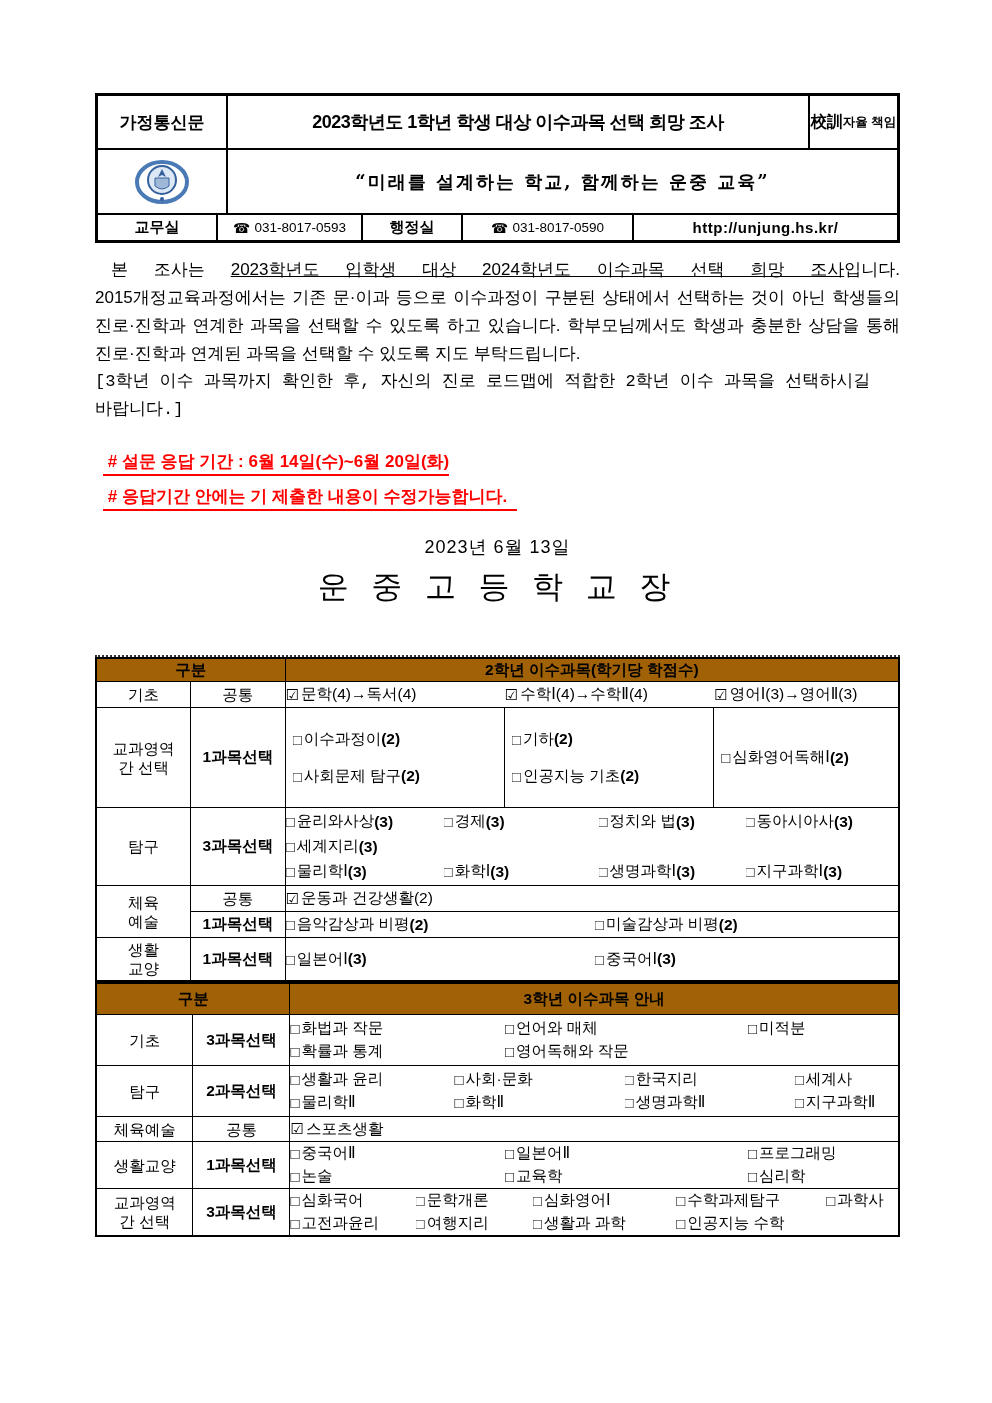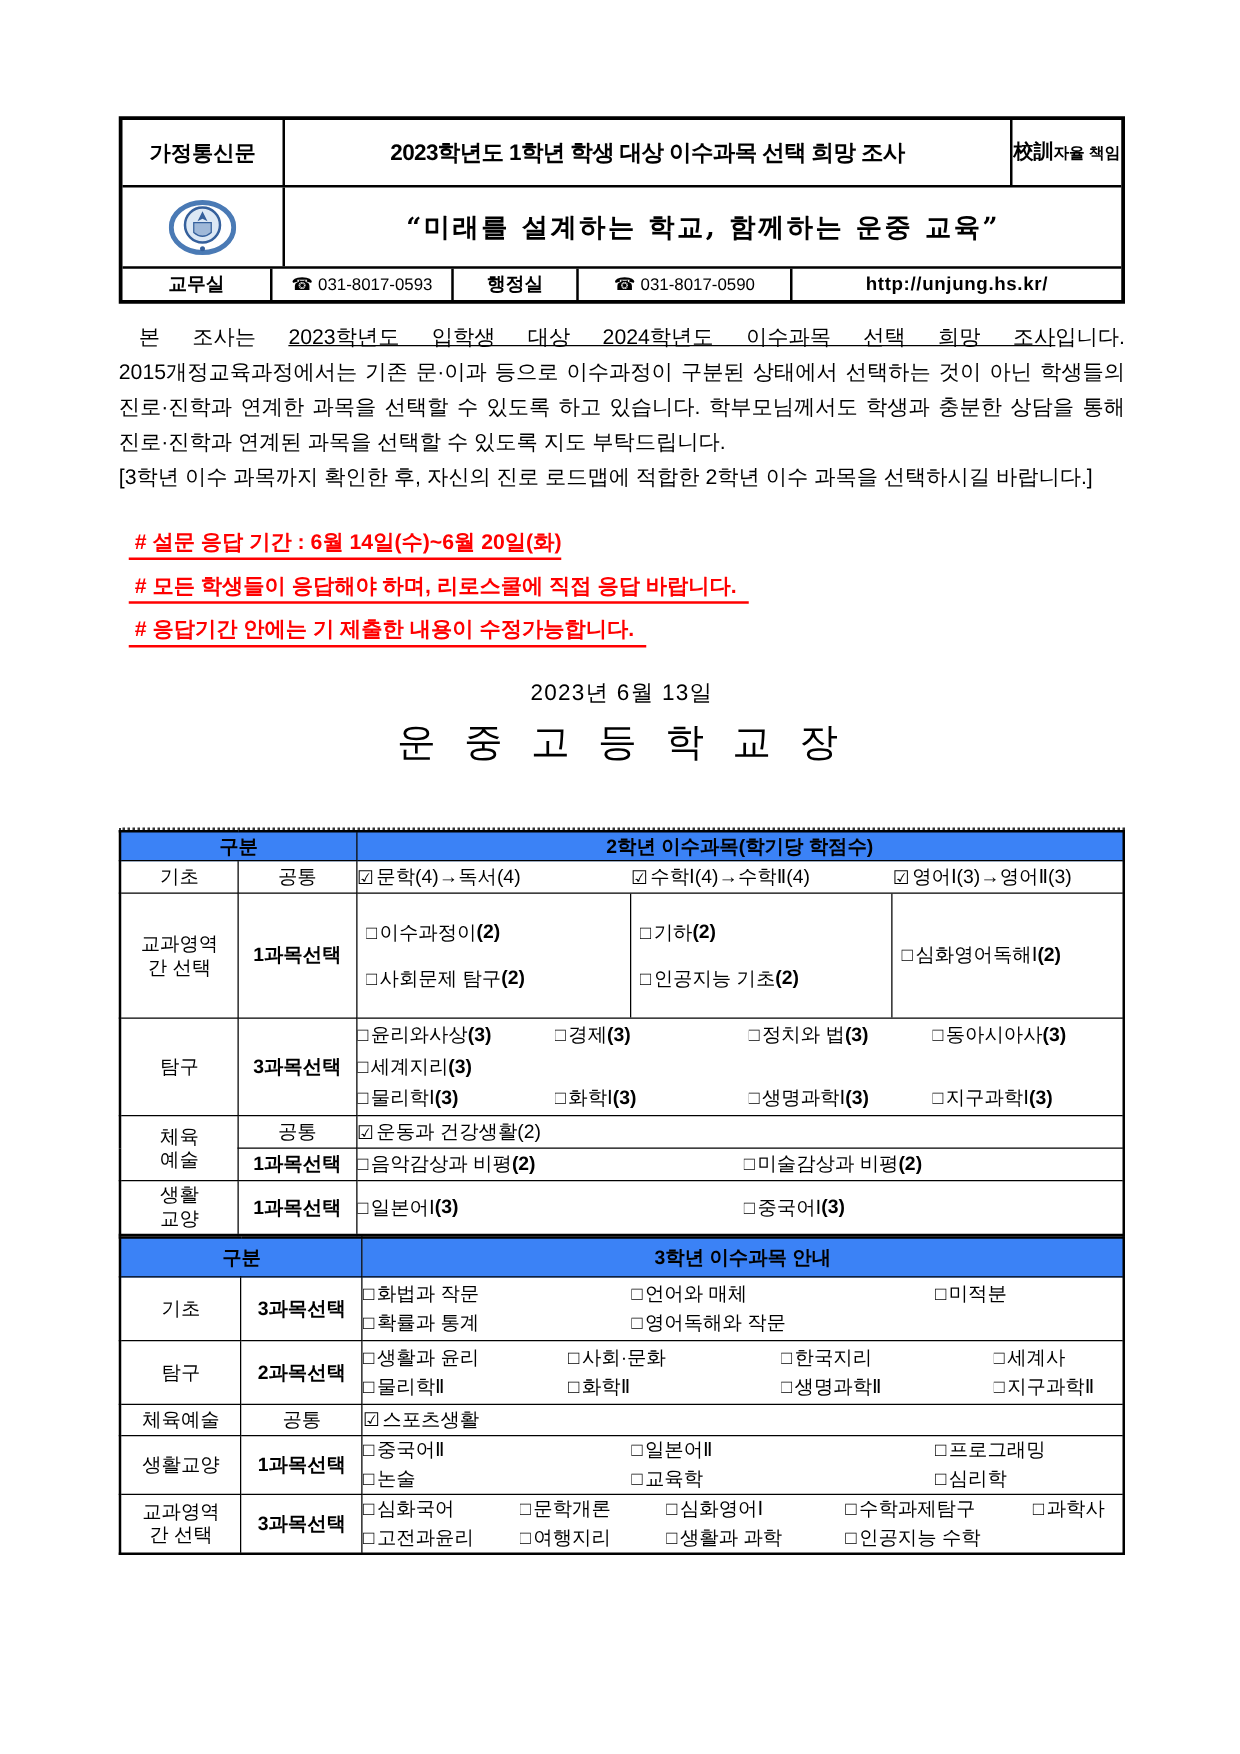--- a/index.html
+++ b/index.html
@@ -13,47 +13,47 @@
   .hcell{display:flex;align-items:center;justify-content:center;text-align:center;}
   .hcell + .hcell{border-left:2px solid #000;}
   .r1{grid-template-columns:128px 1fr 89px;height:52px;}
   .r2{grid-template-columns:128px 1fr;height:63px;}
   .r3{grid-template-columns:118px 145px 100px 171px 1fr;height:25px;}
   .doc-type{font-size:17px;font-weight:bold;font-family:Liberation Serif, serif;}
   .main-title{font-size:18px;font-weight:bold;letter-spacing:-0.5px;}
   .motto{flex-direction:row;line-height:1.15;}
   .motto-top{font-size:16px;font-weight:bold;}
   .motto-bot{font-size:12.5px;font-weight:bold;}
-  .slogan{font-family:"DejaVu Serif","Liberation Serif",serif;font-size:21px;font-weight:bold;letter-spacing:2px;}
+  .slogan{font-family:"DejaVu Serif","Liberation Serif",serif;font-size:18px;font-weight:bold;letter-spacing:2px;}
   .office{font-size:15px;font-weight:bold;}
   .phone{font-size:13.5px;}
   .phone .pic{font-size:14px;margin-right:4px;}
   .url{font-size:15px;font-weight:bold;letter-spacing:0.5px;}
   .logo-cell svg{display:block;}
 
   
   .intro{margin-top:13px;font-size:17px;line-height:28px;text-align:justify;word-break:keep-all;text-indent:16px;}
   .intro .ul{text-decoration:underline;}
-  .roadmap{font-size:17px;line-height:28px;word-break:keep-all;}
+  .roadmap{font-size:17px;line-height:28px;word-break:keep-all;font-family:Liberation Mono, monospace;}
 
   
   .notices{margin-top:26px;padding-left:8px;}
   .notice{margin-bottom:9px;}
   .notice span{color:#f00;font-weight:bold;font-size:17px;white-space:pre;border-bottom:2px solid #f00;padding-bottom:1px;display:inline-block;}
 
   
   .date{margin-top:24px;text-align:center;font-size:18px;letter-spacing:1px;}
   .principal{margin-top:7px;text-align:center;font-size:31px;letter-spacing:7px;font-weight:500;}
 
   .divider{margin-top:47px;border-top:2px dotted #333;height:0;}
 
   
   table.sched{width:100%;border-collapse:collapse;table-layout:fixed;border:2px solid #000;margin-top:0;}
   table.sched th,table.sched td{border:1px solid #000;padding:0;font-size:15.5px;}
-  .thead th{background:#3b82f6;font-size:16px;font-weight:bold;border-bottom:2px solid #000;border-top:2px solid #000;}
+  .thead th{background:#a16207;font-size:16px;font-weight:bold;border-bottom:2px solid #000;border-top:2px solid #000;}
   .t1 .thead th{height:22px;}
   .t2 .thead th{height:30px;}
   td.gu{text-align:center;vertical-align:middle;white-space:pre-line;line-height:19px;}
   td.sel{text-align:center;vertical-align:middle;font-weight:bold;border:2px solid #000;}
   td.sel-thin{text-align:center;vertical-align:middle;}
   td.content{vertical-align:middle;padding:0 0 0 7px;}
   td.nopad{padding:0;}
   .bt2 td{border-top-width:2px;}
   .h24 td{height:24px;} .h99 td{height:99px;} .h77 td{height:77px;}
   .h23 td{height:23px;} .h42 td{height:42px;} .h50 td{height:50px;}
@@ -120,21 +120,20 @@
       </div>
       <div class="hcell url">http://unjung.hs.kr/</div>
     </div>
   </div>
 
   <div class="intro"><span>본 조사는 </span><span class="ul">2023학년도 입학생 대상 2024학년도 이수과목 선택 희망 조사</span><span>입니다. 2015개정교육과정에서는 기존 문·이과 등으로 이수과정이 구분된 상태에서 선택하는 것이 아닌 학생들의 진로·진학과 연계한 과목을 선택할 수 있도록 하고 있습니다. 학부모님께서도 학생과 충분한 상담을 통해 진로·진학과 연계된 과목을 선택할 수 있도록 지도 부탁드립니다.</span></div>
   <div class="roadmap">[3학년 이수 과목까지 확인한 후, 자신의 진로 로드맵에 적합한 2학년 이수 과목을 선택하시길 바랍니다.]</div>
 
   <div class="notices">
     <div class="notice"><span> # 설문 응답 기간 : 6월 14일(수)~6월 20일(화)</span></div>
-    <div class="notice"><span> # 모든 학생들이 응답해야 하며, 리로스쿨에 직접 응답 바랍니다.  </span></div>
     <div class="notice"><span> # 응답기간 안에는 기 제출한 내용이 수정가능합니다.  </span></div>
   </div>
 
   <div class="date">2023년  6월   13일</div>
   <div class="principal">운 중 고 등 학 교 장</div>
 
   <div class="divider"></div>
 
   <table class="sched t1 gap-t1">
     <tbody>

